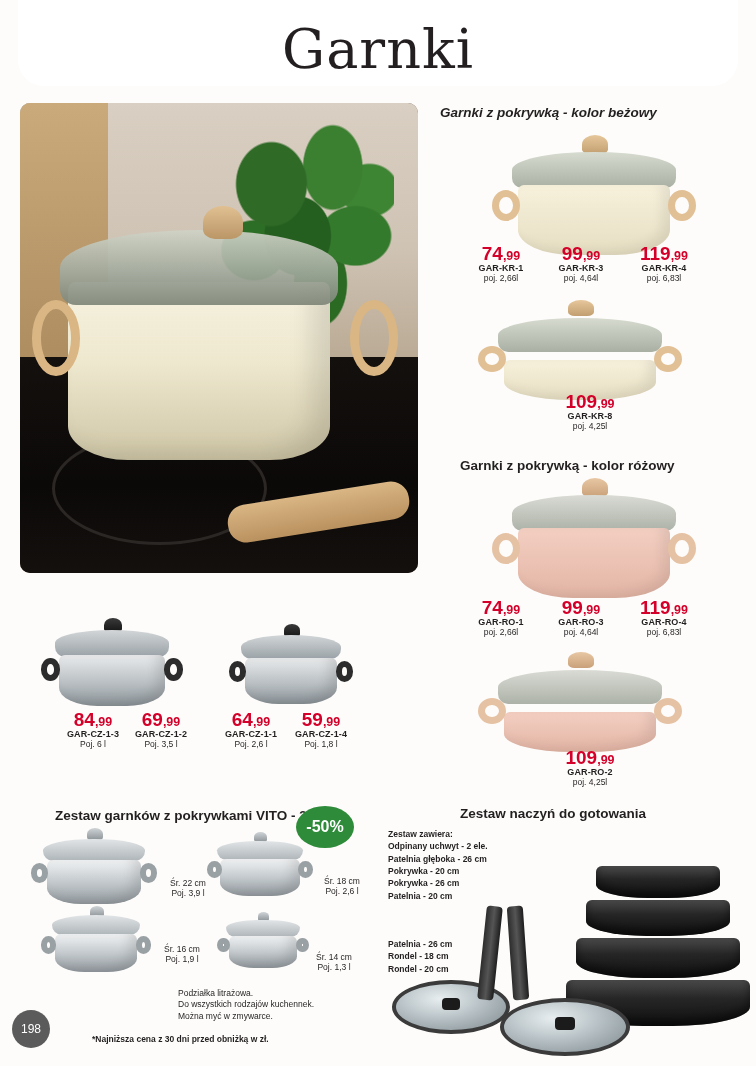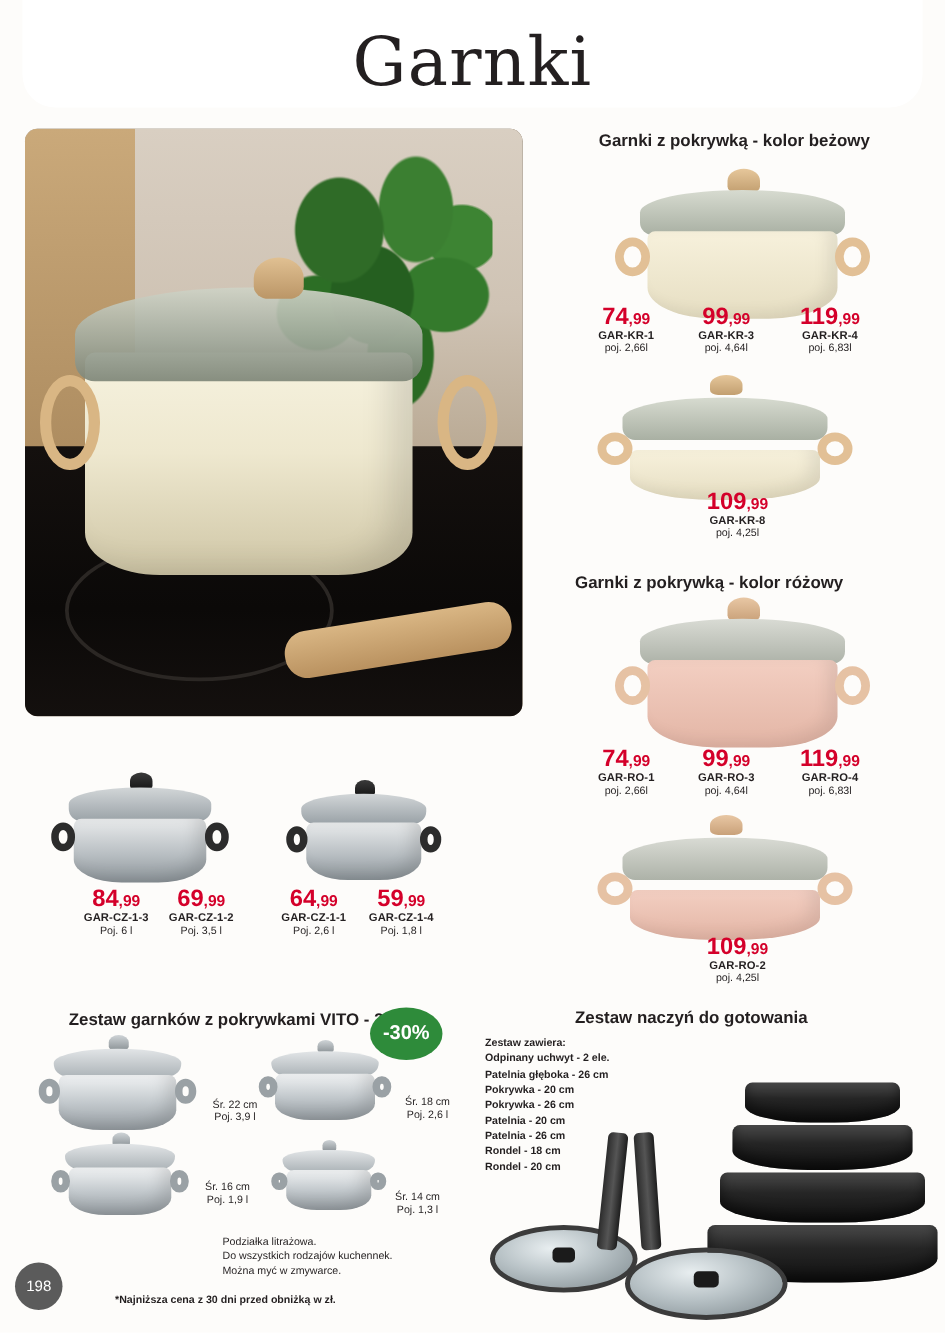--- a/index.html
+++ b/index.html
@@ -257,21 +257,21 @@
     <div class="counter"></div>
     <div class="hob-ring"></div>
     <div class="spoon"></div>
     <div class="pot-body"></div>
     <div class="pot-lid"></div>
     <div class="knob"></div>
     <div class="handle-l"></div>
     <div class="handle-r"></div>
   </div>
 
-  <div class="sec-head" style="position:absolute;left:479px;top:105px;">Garnki z pokrywką - kolor beżowy</div>
+  <div class="sec-head" style="position:absolute;left:440px;top:105px;font-style:italic;">Garnki z pokrywką - kolor beżowy</div>
 
   <div class="pot beige" style="position:absolute;left:494px;top:135px;width:200px;height:120px;">
     <div class="knob"></div>
     <div class="lid"></div>
     <div class="body"></div>
     <div class="hl"></div>
     <div class="hr"></div>
   </div>
 
   <div class="pcol" style="position:absolute;left:462px;top:244px;width:78px;">
@@ -376,21 +376,21 @@
     <div class="cap">Poj. 2,6 l</div>
   </div>
   <div class="pcol" style="position:absolute;left:288px;top:710px;width:66px;">
     <div class="price"><span class="int">59</span><span class="dec">,99</span></div>
     <div class="code">GAR-CZ-1-4</div>
     <div class="cap">Poj. 1,8 l</div>
   </div>
 
   <div class="sec-head" style="position:absolute;left:55px;top:808px;">Zestaw garnków z pokrywkami VITO - 3</div>
 
-  <div class="badge" style="left:296px;top:806px;">-30%</div>
+  <div class="badge" style="left:296px;top:806px;">-50%</div>
 
   <div class="pot steel" style="position:absolute;left:32px;top:828px;width:124px;height:76px;">
     <div class="knob"></div>
     <div class="lid"></div>
     <div class="body"></div>
     <div class="hl"></div>
     <div class="hr"></div>
   </div>
   <div style="position:absolute;left:158px;top:878px;width:60px;text-align:center;">
     <div class="cap">Śr. 22 cm</div>
@@ -442,21 +442,21 @@
 
   <div class="sec-head" style="position:absolute;left:460px;top:806px;">Zestaw naczyń do gotowania</div>
 
   <div style="position:absolute;left:388px;top:828px;width:126px;">
     <div class="spec" style="font-weight:700;">Zestaw zawiera:</div>
     <div class="spec" style="font-weight:700;">Odpinany uchwyt - 2 ele.</div>
     <div class="spec" style="font-weight:700;">Patelnia głęboka - 26 cm</div>
     <div class="spec" style="font-weight:700;">Pokrywka - 20 cm</div>
     <div class="spec" style="font-weight:700;">Pokrywka - 26 cm</div>
     <div class="spec" style="font-weight:700;">Patelnia - 20 cm</div>
-    <div class="spec" style="font-weight:700;">Patelnia - 26 cm</div>
+    <div class="spec" style="font-weight:700;margin-top:36px;">Patelnia - 26 cm</div>
     <div class="spec" style="font-weight:700;">Rondel - 18 cm</div>
     <div class="spec" style="font-weight:700;">Rondel - 20 cm</div>
   </div>
 
 
   <div class="stack-pan" style="left:596px;top:866px;width:124px;height:32px;"></div>
   <div class="stack-pan" style="left:586px;top:900px;width:144px;height:36px;"></div>
   <div class="stack-pan" style="left:576px;top:938px;width:164px;height:40px;"></div>
   <div class="stack-pan" style="left:566px;top:980px;width:184px;height:46px;"></div>
 

